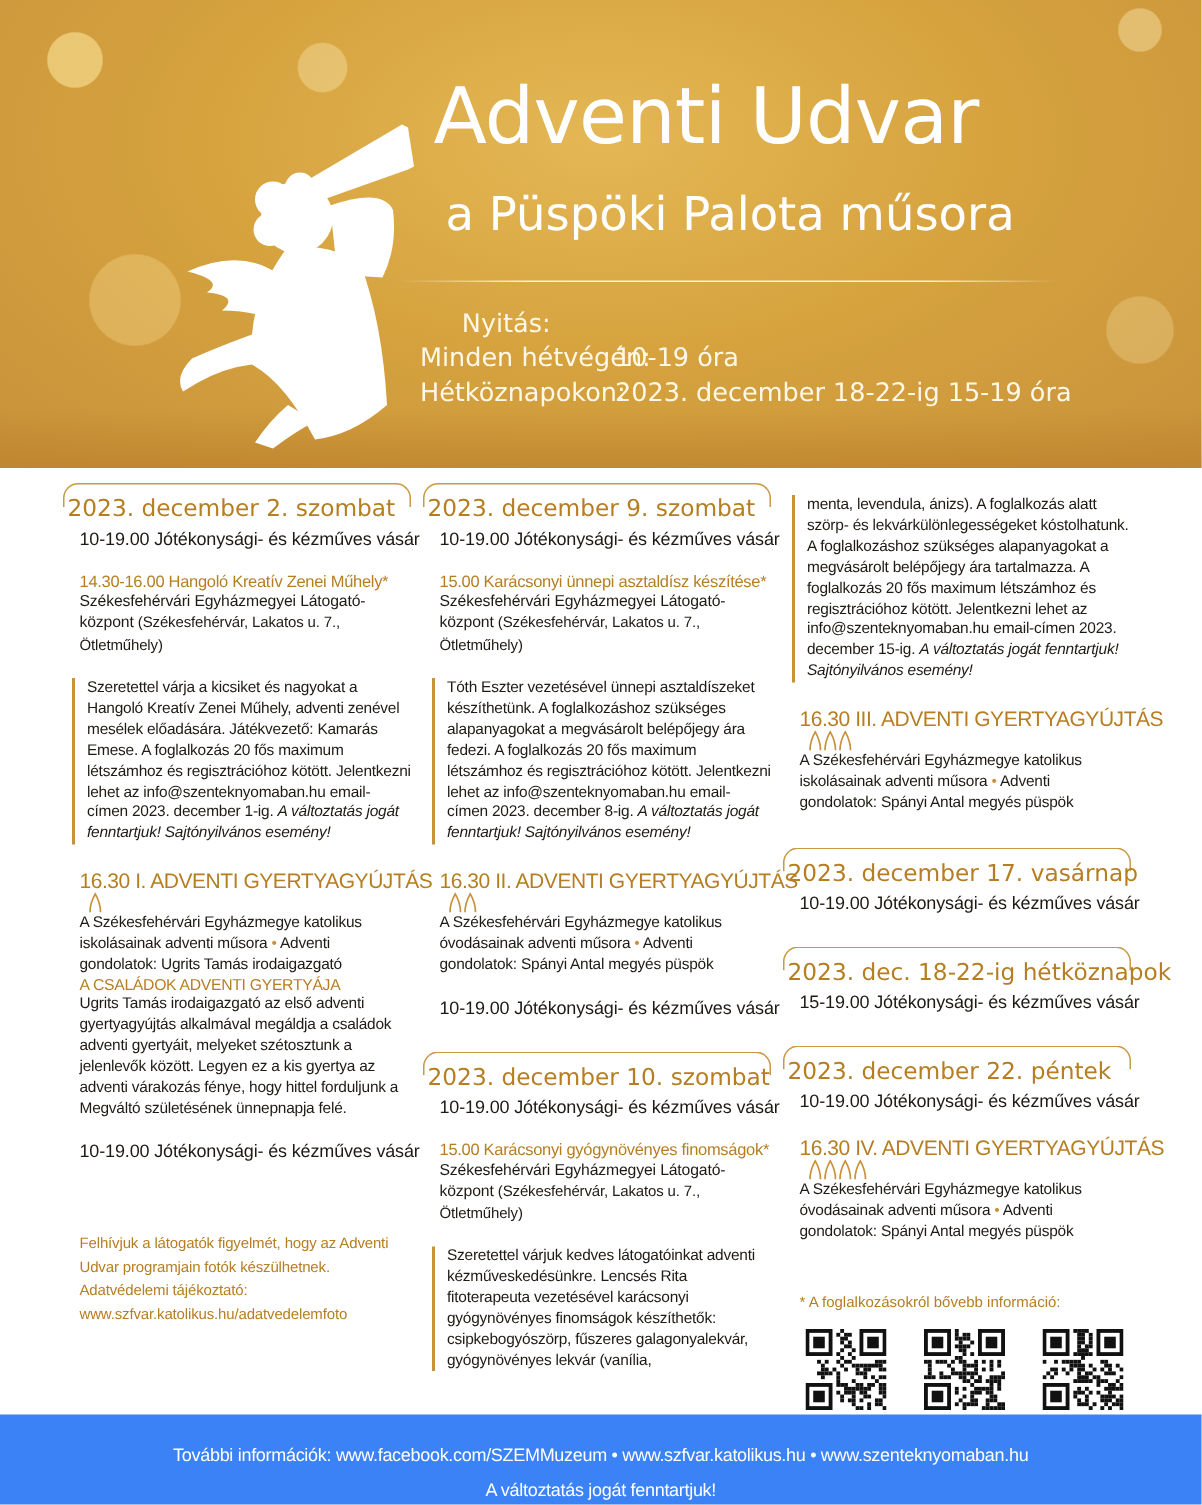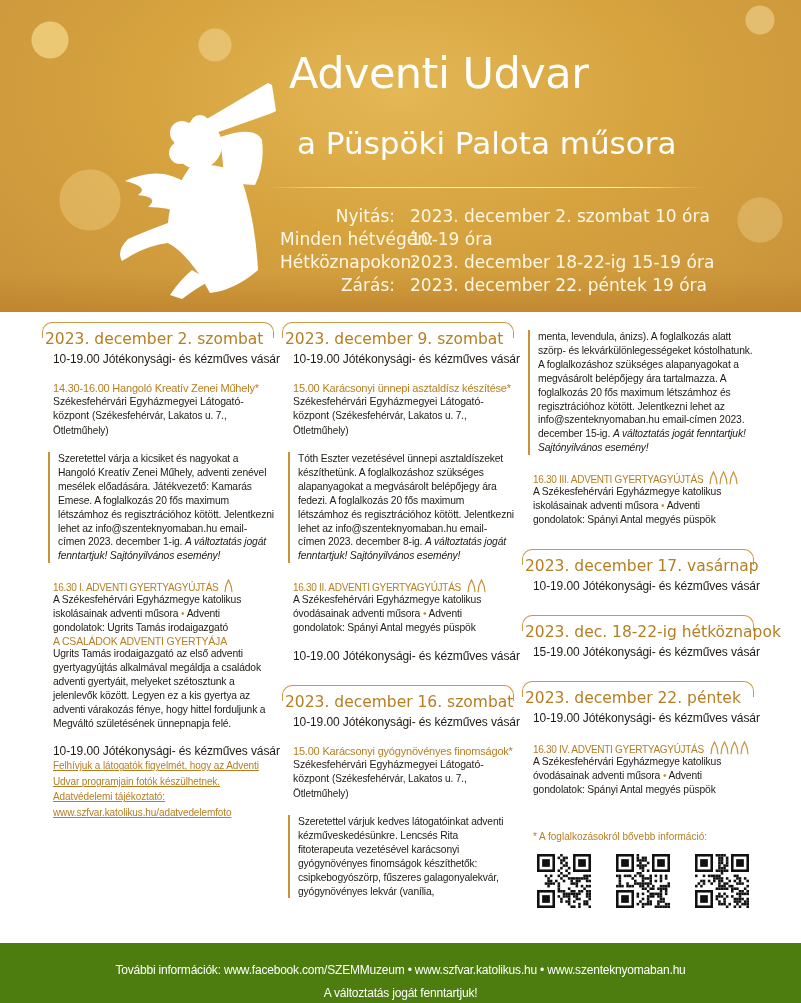--- a/index.html
+++ b/index.html
@@ -8,50 +8,50 @@
     background:
       radial-gradient(circle at 50px 40px, rgba(255,235,160,.55) 0 18px, transparent 19px),
       radial-gradient(circle at 215px 45px, rgba(255,240,190,.35) 0 16px, transparent 17px),
       radial-gradient(circle at 760px 20px, rgba(255,240,190,.4) 0 14px, transparent 15px),
       radial-gradient(circle at 760px 220px, rgba(255,240,190,.25) 0 22px, transparent 23px),
       radial-gradient(circle at 90px 200px, rgba(255,230,160,.3) 0 30px, transparent 31px),
       radial-gradient(ellipse at 50% 30%, #e4b855 0%, #d6a33f 45%, #c8923a 100%);
   }
   .hero .glow { position:absolute; left:0; right:0; bottom:0; height:40px; background:linear-gradient(to bottom, rgba(200,140,50,0), rgba(185,125,40,.6)); }
   .angel { position:absolute; left:50px; top:55px; width:240px; height:245px; }
-  .title { position:absolute; left:289px; top:52px; font-size:43px; color:#fff; letter-spacing:-0.5px; line-height:1; font-family:"DejaVu Sans", sans-serif; font-weight:normal; }
+  .title { position:absolute; left:289px; top:52px; font-size:52px; color:#fff; letter-spacing:-0.5px; line-height:1; font-family:"DejaVu Sans", sans-serif; font-weight:normal; }
   .subtitle { position:absolute; left:297px; top:128px; font-size:31px; color:#fff; line-height:1; font-family:"DejaVu Sans", sans-serif; }
   .hr-line { position:absolute; left:265px; top:187px; width:440px; height:1px; background:linear-gradient(to right, rgba(255,255,255,0), rgba(255,250,230,.9) 20%, rgba(255,250,230,.9) 80%, rgba(255,255,255,0)); }
   .sched { position:absolute; left:280px; top:204px; width:460px; }
   .sched-row { display:flex; height:23px; align-items:center; font-size:17px; color:#fff8e6; font-family:"DejaVu Sans", sans-serif; }
-  .sched-row .lbl { width:115px; text-align:right; padding-right:15px; white-space:nowrap; }
+  .sched-row .lbl { width:115px; text-align:center; padding-right:15px; white-space:nowrap; }
   .sched-row .val { white-space:nowrap; }
 
   .col { position:absolute; top:322px; width:232px; }
   .c1 { left:42px; } .c2 { left:282px; } .c3 { left:522px; }
   .date-card { border-top:1.5px solid #c79a45; border-left:1.5px solid #c79a45; border-right:1.5px solid #c79a45; border-radius:10px 10px 0 0; padding:3px 0 0 10px; height:12px; position:relative; }
   .date-card .d { position:absolute; left:2px; top:7px; font-size:15.5px; color:#b67e22; white-space:nowrap; font-family:"DejaVu Sans", sans-serif; }
   .fair { font-size:12px; margin-top:14px; padding-left:11px; white-space:nowrap; letter-spacing:-0.1px; }
   .prog-title { font-size:11px; color:#b67e22; margin-top:16px; padding-left:11px; white-space:nowrap; letter-spacing:-0.2px; }
   .venue { font-size:10.5px; padding-left:11px; line-height:14px; letter-spacing:-0.1px; }
   .venue small { font-size:10px; }
   .desc { border-left:2px solid #c8923a; margin-top:14px; margin-left:6px; padding-left:8px; font-size:10.3px; line-height:13.9px; letter-spacing:-0.15px; }
   .desc .note { font-style:italic; }
-  .candle-title { font-size:10px; color:#b67e22; margin-top:16px; padding-left:11px; white-space:nowrap; text-transform:uppercase; letter-spacing:-0.3px; display:flex; align-items:flex-end; }
+  .candle-title { font-size:14px; color:#b67e22; margin-top:16px; padding-left:11px; white-space:nowrap; text-transform:uppercase; letter-spacing:-0.3px; display:flex; align-items:flex-start;flex-direction:column; }
   .candle-title .flames { margin-left:6px; display:inline-flex; }
   .flame { width:9px; height:14px; margin-right:1px; }
   .candle-text { font-size:10.3px; line-height:13.9px; padding-left:11px; letter-spacing:-0.15px; }
   .dot { color:#c8923a; }
   .family-title { font-size:10.5px; color:#b67e22; margin-top:0; padding-left:11px; letter-spacing:-0.2px; }
-  .notice { font-size:10px; color:#b67e22; line-height:15.5px; padding-left:11px; letter-spacing:-0.1px;text-decoration:underline; }
+  .notice { font-size:10px; color:#b67e22; line-height:15.5px; padding-left:11px; margin-top:48px; letter-spacing:-0.1px; }
   .gap-card { margin-top:22px; }
   .qr-note { font-size:10px; color:#b67e22; padding-left:11px; margin-top:34px; }
   .qrs { display:flex; padding-left:15px; margin-top:12px; gap:25px; }
   .qr { width:54px; height:54px; }
-  .footer { position:absolute; left:0; top:943px; width:801px; height:60px; background:#4d7c0f; color:#fff; text-align:center; font-size:12px; letter-spacing:-0.2px; }
+  .footer { position:absolute; left:0; top:943px; width:801px; height:60px; background:#3b82f6; color:#fff; text-align:center; font-size:12px; letter-spacing:-0.2px; }
   .footer .l1 { margin-top:20px; }
   .footer .l2 { margin-top:9px; }
 </style>
 </head>
 <body>
 
 <div class="hero">
   <div class="glow"></div>
   <svg class="angel" viewBox="0 0 240 245">
     <g fill="#ffffff">
@@ -71,34 +71,29 @@
 
       <path d="M142 215 Q130 225 120 240 L132 244 Q148 232 160 226 Z"></path>
     </g>
   </svg>
   <div class="title">Adventi Udvar</div>
   <div class="subtitle">a Püspöki Palota műsora</div>
   <div class="hr-line"></div>
   <div class="sched">
     <div class="sched-row">
         <span class="lbl">Nyitás:</span>
-        <span class="val">2023. december 2. szombat 10 óra</span>
       </div>
     <div class="sched-row">
         <span class="lbl">Minden hétvégén:</span>
         <span class="val">10-19 óra</span>
       </div>
     <div class="sched-row">
         <span class="lbl">Hétköznapokon:</span>
         <span class="val">2023. december 18-22-ig 15-19 óra</span>
       </div>
-    <div class="sched-row">
-        <span class="lbl">Zárás:</span>
-        <span class="val">2023. december 22. péntek 19 óra</span>
-      </div>
   </div>
 </div>
 
 <div class="col c1">
   <div class="date-card">
       <span class="d">2023. december 2. szombat</span>
     </div>
   <div class="fair">10-19.00 Jótékonysági- és kézműves vásár</div>
   <div class="prog-title">14.30-16.00 Hangoló Kreatív Zenei Műhely*</div>
   <div class="venue"><span>Székesfehérvári Egyházmegyei Látogató-központ</span> <small>(Székesfehérvár, Lakatos u. 7., Ötletműhely)</small></div>
@@ -136,21 +131,21 @@
         <svg viewBox="0 0 10 16" class="flame">
           <path d="M1 15 Q1 8 5 1 Q9 8 9 15" fill="none" stroke="#c8923a" stroke-width="1.3"></path>
         </svg>
       </span>
     </div>
   <div class="candle-text"><span>A Székesfehérvári Egyházmegye katolikus óvodásainak adventi műsora</span> <span class="dot">•</span> <span>Adventi gondolatok: Spányi Antal megyés püspök</span></div>
 
   <div class="fair">10-19.00 Jótékonysági- és kézműves vásár</div>
 
   <div class="date-card gap-card">
-      <span class="d">2023. december 16. szombat</span>
+      <span class="d">2023. december 10. szombat</span>
     </div>
   <div class="fair">10-19.00 Jótékonysági- és kézműves vásár</div>
   <div class="prog-title">15.00 Karácsonyi gyógynövényes finomságok*</div>
   <div class="venue"><span>Székesfehérvári Egyházmegyei Látogató-központ</span> <small>(Székesfehérvár, Lakatos u. 7., Ötletműhely)</small></div>
   <div class="desc"><span>Szeretettel várjuk kedves látogatóinkat adventi kézműveskedésünkre. Lencsés Rita fitoterapeuta vezetésével karácsonyi gyógynövényes finomságok készíthetők: csipkebogyószörp, fűszeres galagonyalekvár, gyógynövényes lekvár (vanília,</span></div>
 </div>
 
 <div class="col c3" style="top:330px;">
   <div class="desc" style="margin-top:0;"><span>menta, levendula, ánizs). A foglalkozás alatt szörp- és lekvárkülönlegességeket kóstolhatunk. A foglalkozáshoz szükséges alapanyagokat a megvásárolt belépőjegy ára tartalmazza. A foglalkozás 20 fős maximum létszámhoz és regisztrációhoz kötött. Jelentkezni lehet az info@szenteknyomaban.hu email-címen 2023. december 15-ig.</span> <span class="note">A változtatás jogát fenntartjuk! Sajtónyilvános esemény!</span></div>
   <div class="candle-title">

